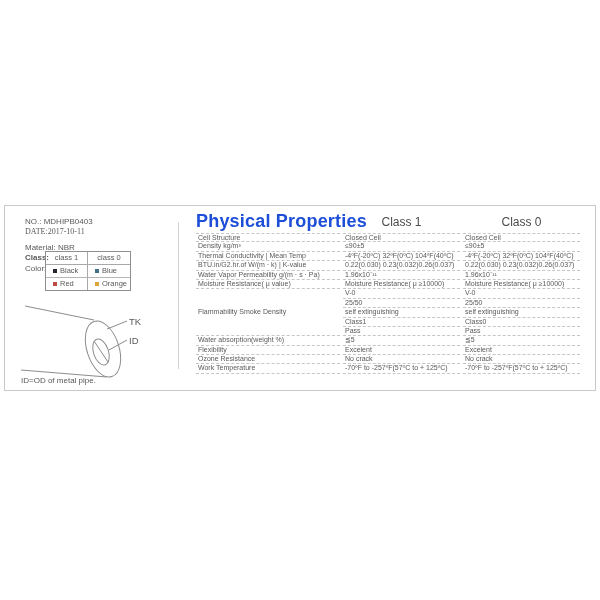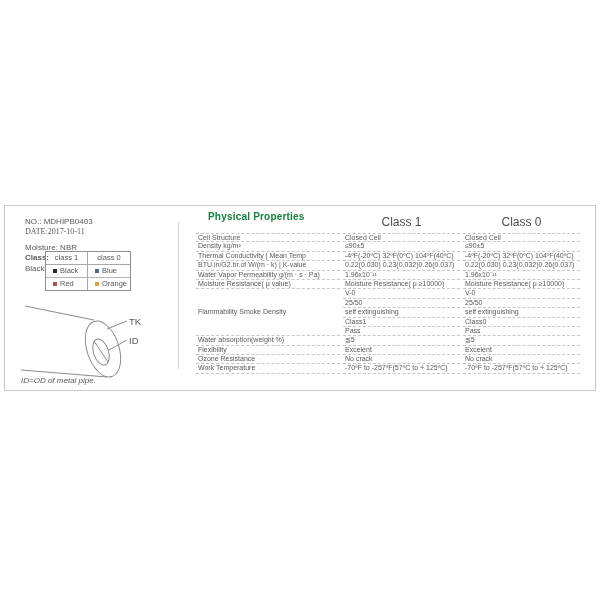--- a/index.html
+++ b/index.html
@@ -16,47 +16,47 @@
   #class-table .cc{font-size:7.5px;color:#595959;height:12px;line-height:12px;
                    white-space:nowrap;overflow:hidden;}
   #class-table .cc.hdr{text-align:center;border-bottom:1px solid #a8a8a8;}
   #class-table .cc.v{display:flex;align-items:center;padding-left:7px;}
   #class-table .cc.col0{border-right:1px solid #a8a8a8;}
   #class-table .cc.mid{border-bottom:1px solid #b5b5b5;}
   .dot{display:inline-block;width:4px;height:4px;margin-right:3px;flex:0 0 4px;}
   
   #v-divider{position:absolute;left:173px;top:16px;width:1px;height:147px;background:#d4d4d4;}
   
-  #pp-title{position:absolute;left:191px;top:5px;font-size:10px;font-weight:600;
-            color:#15803d;white-space:nowrap;letter-spacing:.2px;margin-left:12px;}
+  #pp-title{position:absolute;left:191px;top:5px;font-size:18px;font-weight:600;
+            color:#1d4ed8;white-space:nowrap;letter-spacing:.2px;}
   .col-hdr{position:absolute;top:9px;font-size:12px;color:#4c4c4c;text-align:center;white-space:nowrap;}
   #hdr-class1{left:338px;width:117px;}
   #hdr-class0{left:458px;width:117px;}
   #pp-grid{position:absolute;left:191px;top:27px;width:384px;
            display:grid;grid-template-columns:144px 117px 117px;column-gap:3px;
            grid-auto-rows:9.4px;grid-auto-flow:row;}
   .tcell{font-size:7px;line-height:8.4px;color:#595959;white-space:nowrap;
          border-bottom:1px dashed #c6c6c6;padding-left:2px;overflow:visible;}
   .tcell.first{border-top:1px dashed #c6c6c6;}
   .tcell.group-label{display:flex;align-items:center;border-bottom:1px dashed #c6c6c6;}
   
   #pipe-svg{position:absolute;left:10px;top:93px;}
-  #note{position:absolute;left:16px;top:170px;font-style:italic;}
+  #note{position:absolute;left:16px;top:170px;}
 </style>
 </head>
 <body>
 
 <div id="stage">
   <div id="sheet">
 
     <div class="abs small-txt" style="left:20px;top:11px;">NO.: MDHIPB0403</div>
     <div class="abs small-txt" style="left:20px;top:21px;font-family:Liberation Serif, serif;">DATE:2017-10-11</div>
-    <div class="abs small-txt" style="left:20px;top:37px;">Moisture: NBR</div>
+    <div class="abs small-txt" style="left:20px;top:37px;">Material: NBR</div>
     <div class="abs small-txt" style="left:20px;top:47px;font-weight:bold;">Class:</div>
-    <div class="abs small-txt" style="left:20px;top:58px;">Black:</div>
+    <div class="abs small-txt" style="left:20px;top:58px;">Color:</div>
 
     <div id="class-table">
       <div class="cc hdr col0">class 1</div>
       <div class="cc hdr">class 0</div>
 
     <div class="cc v col0 mid"><span class="dot" style="background: rgb(38, 38, 48);"></span>Black</div>
         <div class="cc v mid"><span class="dot" style="background: rgb(68, 112, 142);"></span>Blue</div>
         <div class="cc v col0"><span class="dot" style="background: rgb(191, 74, 66);"></span>Red</div>
         <div class="cc v"><span class="dot" style="background: rgb(224, 162, 60);"></span>Orange</div>
       </div>

